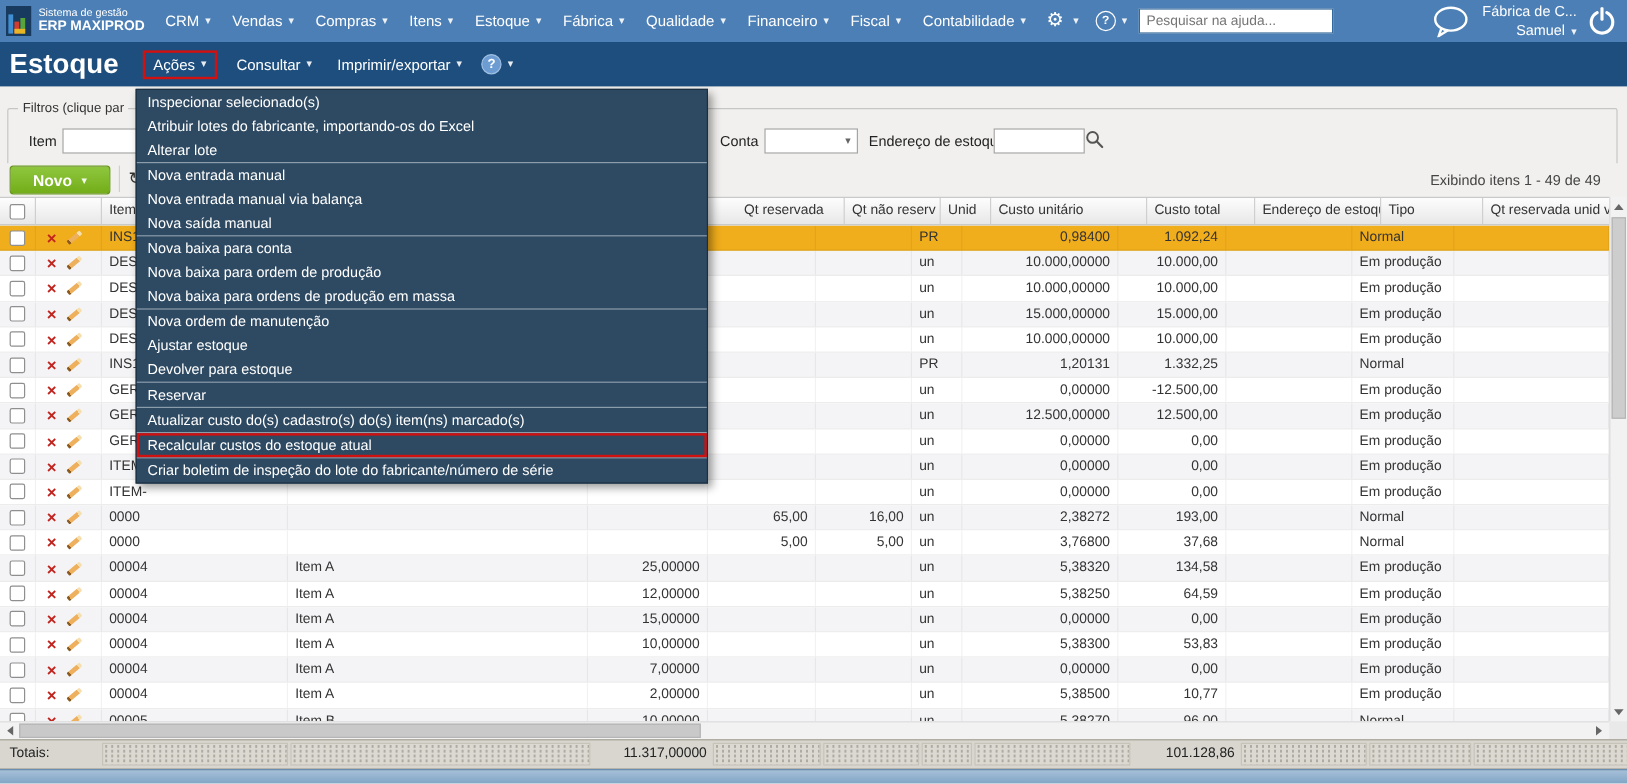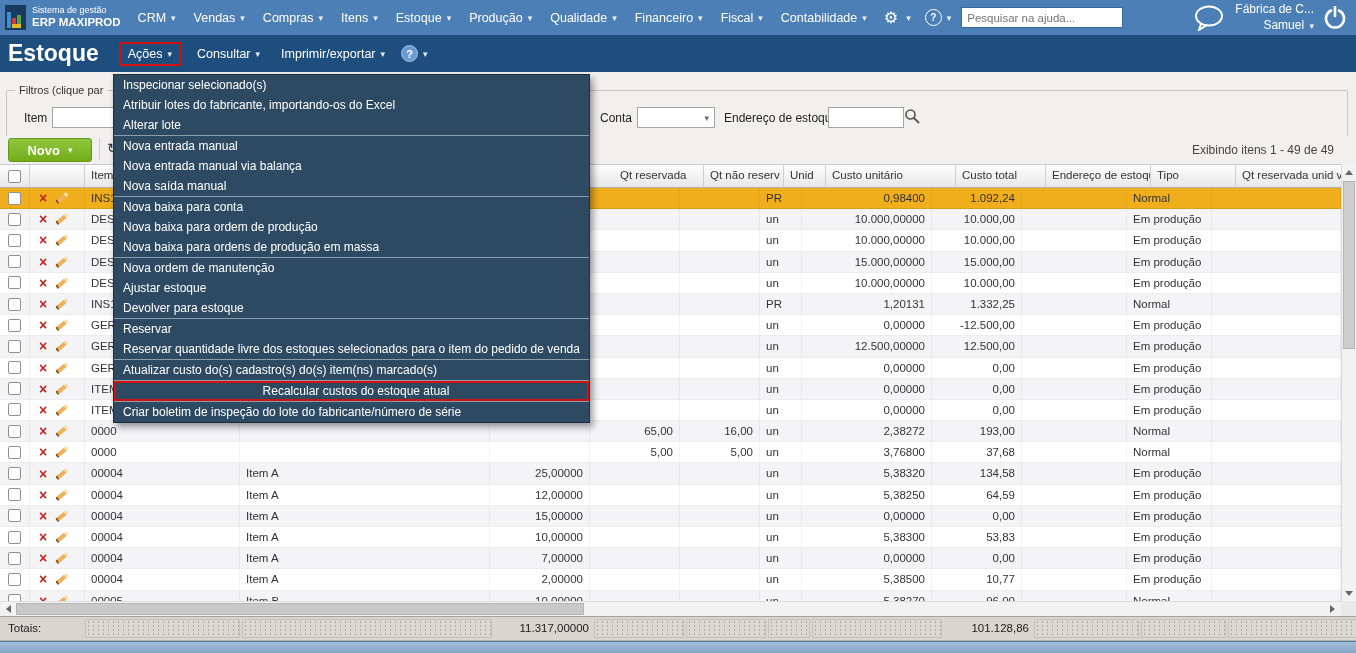--- a/index.html
+++ b/index.html
@@ -107,21 +107,21 @@
                     background-image:radial-gradient(circle,#aeaba1 0.9px,transparent 1.1px); background-size:5px 4px; margin-right:2px; }
   .totcell.val { text-align:right; padding-right:5px; }
 
   .bottombar { position:absolute; top:641px; left:0; right:0; height:12px; background:linear-gradient(#a6bfd8,#7da3c4); border-top:1px solid #4e7ba6; }
 
   
   .dropdown { position:absolute; top:74px; left:113px; width:477px; background:#2e4a63; border:1px solid #1b2f40;
               box-shadow:3px 4px 7px rgba(0,0,0,.4); z-index:60; box-sizing:border-box; }
   .menu-item { height:20px; line-height:20px; padding-left:9px; font-size:12px; color:#fff; white-space:nowrap; overflow:hidden; cursor:default; }
   .menu-sep { height:1px; background:#8b9cab; }
-  .menu-item.highlighted { outline:2px solid #d11010; outline-offset:-2px;text-align:center; }
+  .menu-item.highlighted { outline:2px solid #d11010; outline-offset:-2px; }
 
   svg { display:block; }
 </style>
 </head>
 <body>
 
 <div class="app">
 
   <div class="topbar">
     <div class="logo">
@@ -151,21 +151,21 @@
         </div>
         <div class="top-menu-item">
           <span>Itens</span>
           <span class="caret">▾</span>
         </div>
         <div class="top-menu-item">
           <span>Estoque</span>
           <span class="caret">▾</span>
         </div>
         <div class="top-menu-item">
-          <span>Produção</span>
+          <span>Fábrica</span>
           <span class="caret">▾</span>
         </div>
         <div class="top-menu-item">
           <span>Qualidade</span>
           <span class="caret">▾</span>
         </div>
         <div class="top-menu-item">
           <span>Financeiro</span>
           <span class="caret">▾</span>
         </div>
@@ -752,21 +752,20 @@
       <div class="menu-sep"></div>
       <div class="menu-item">Nova baixa para conta</div>
       <div class="menu-item">Nova baixa para ordem de produção</div>
       <div class="menu-item">Nova baixa para ordens de produção em massa</div>
       <div class="menu-sep"></div>
       <div class="menu-item">Nova ordem de manutenção</div>
       <div class="menu-item">Ajustar estoque</div>
       <div class="menu-item">Devolver para estoque</div>
       <div class="menu-sep"></div>
       <div class="menu-item">Reservar</div>
-      <div class="menu-item">Reservar quantidade livre dos estoques selecionados para o item do pedido de venda</div>
       <div class="menu-sep"></div>
       <div class="menu-item">Atualizar custo do(s) cadastro(s) do(s) item(ns) marcado(s)</div>
       <div class="menu-sep"></div>
       <div class="menu-item highlighted">Recalcular custos do estoque atual</div>
       <div class="menu-sep"></div>
       <div class="menu-item">Criar boletim de inspeção do lote do fabricante/número de série</div>
     </div>
 
 </div>
 

